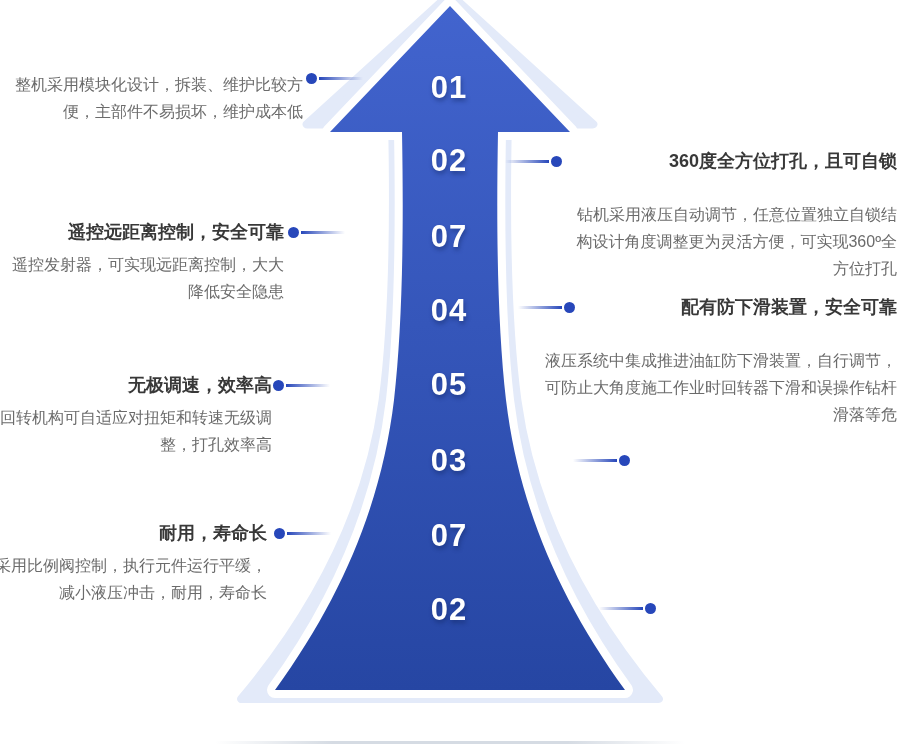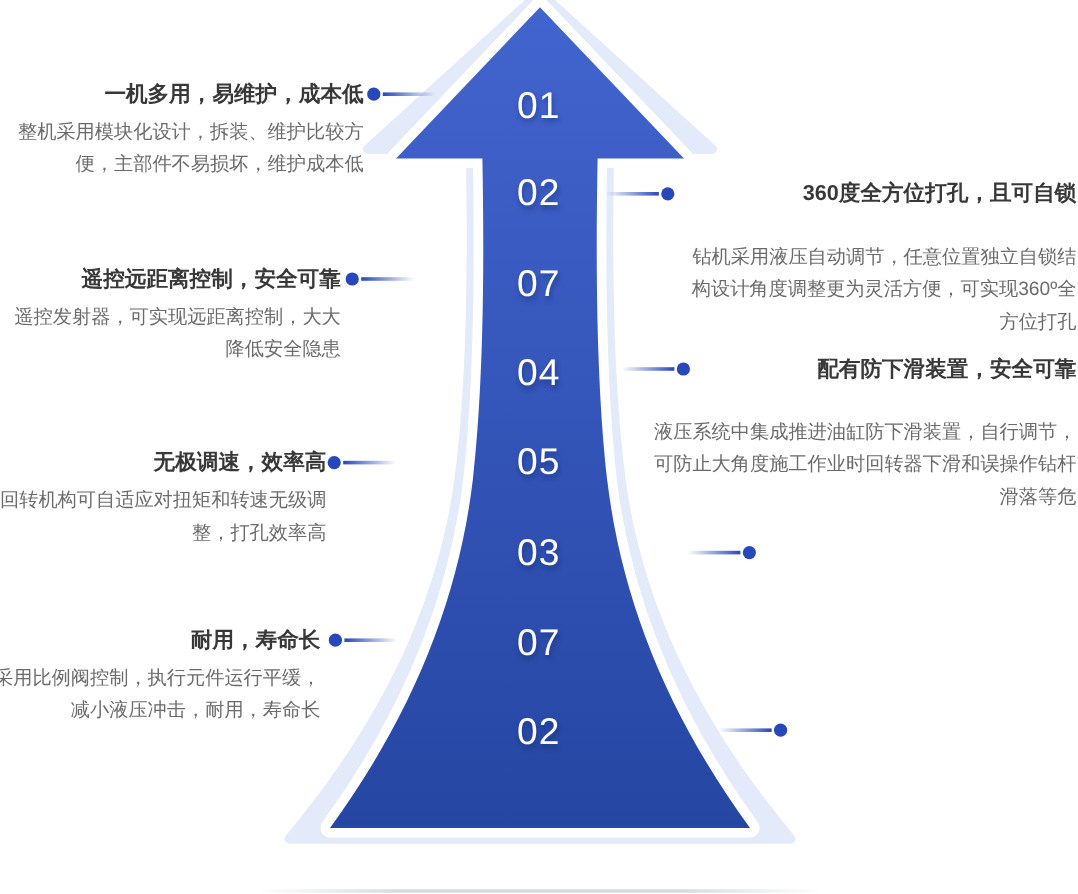--- a/index.html
+++ b/index.html
@@ -5,21 +5,21 @@
   html,body{margin:0;padding:0;background:#fff;}
   .canvas{
     position:relative;width:898px;height:745px;background:#fff;overflow:hidden;
     font-family:"Liberation Sans","DejaVu Sans",sans-serif;
   }
   .arrow-svg{position:absolute;left:0;top:0;}
 
   
   .num{
     position:absolute;left:449px;transform:translate(-50%,-50%);
-    color:var(--number-text,#ffffff);font-size:31px;font-weight:normal;letter-spacing:1px;
+    color:var(--number-text,#ffffff);font-size:31px;font-weight:bold;letter-spacing:1px;
     text-shadow:1px 3px 4px rgba(15,35,90,.45);
   }
   .n1{top:88px}.n2{top:161px}.n3{top:237px}.n4{top:311px}
   .n5{top:385px}.n6{top:461px}.n7{top:536px}.n8{top:610px}
 
   
   .feature{position:absolute;}
   .feature h3{margin:0;font-size:18px;line-height:26px;font-weight:bold;color:var(--title-text,#383838);}
   .feature p{margin:6px 0 0;font-size:16px;line-height:27px;color:var(--desc-text,#6b6b6b);}
   .feature.left{text-align:right;}
@@ -114,21 +114,20 @@
   <div class="connector left c-7">
     <span class="dot"></span>
     <span class="line"></span>
   </div>
   <div class="connector right c-8">
     <span class="line"></span>
     <span class="dot"></span>
   </div>
 
   <div class="feature left item-1">
-    <h3>一机多用，易维护，成本低</h3>
     <p>整机采用模块化设计，拆装、维护比较方便，主部件不易损坏，维护成本低</p>
   </div>
   <div class="feature right item-2">
     <h3>360度全方位打孔，且可自锁</h3>
     <p>钻机采用液压自动调节，任意位置独立自锁结构设计角度调整更为灵活方便，可实现360º全方位打孔</p>
   </div>
   <div class="feature right item-4">
     <h3>配有防下滑装置，安全可靠</h3>
     <p>液压系统中集成推进油缸防下滑装置，自行调节，可防止大角度施工作业时回转器下滑和误操作钻杆滑落等危</p>
   </div>

